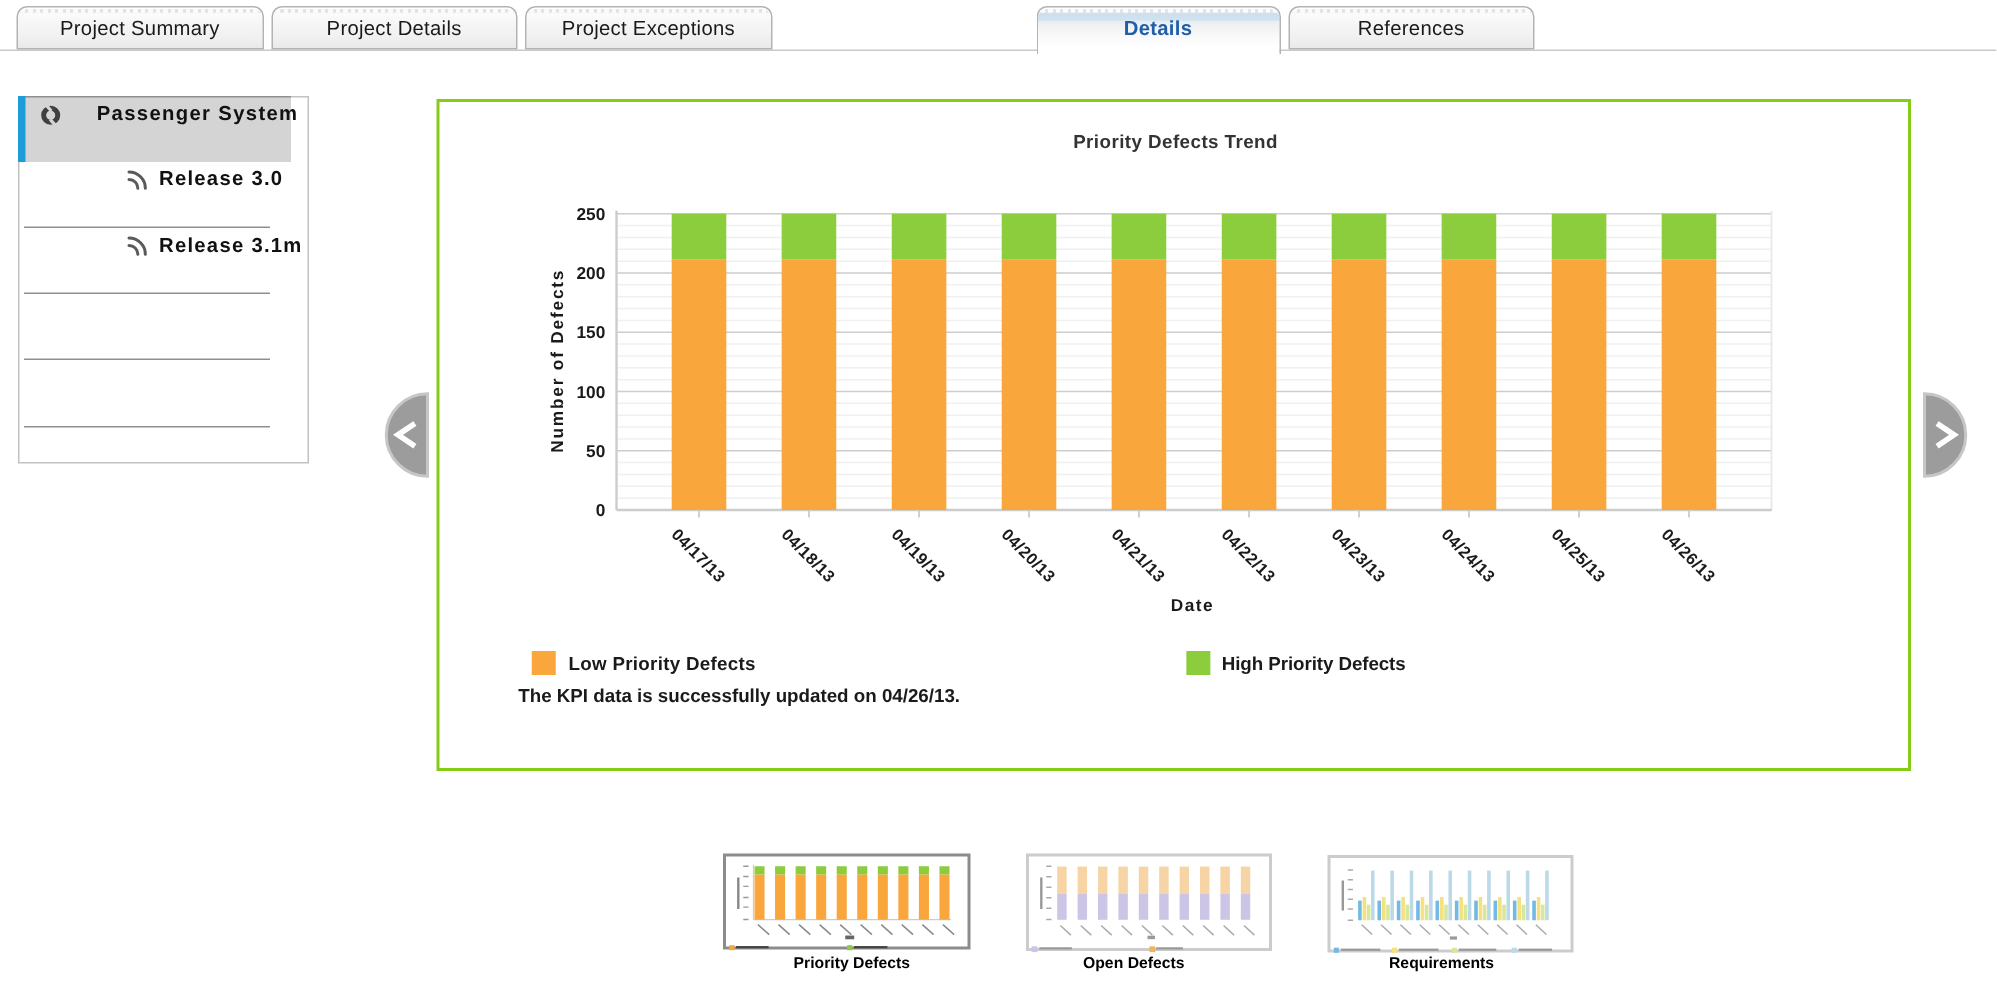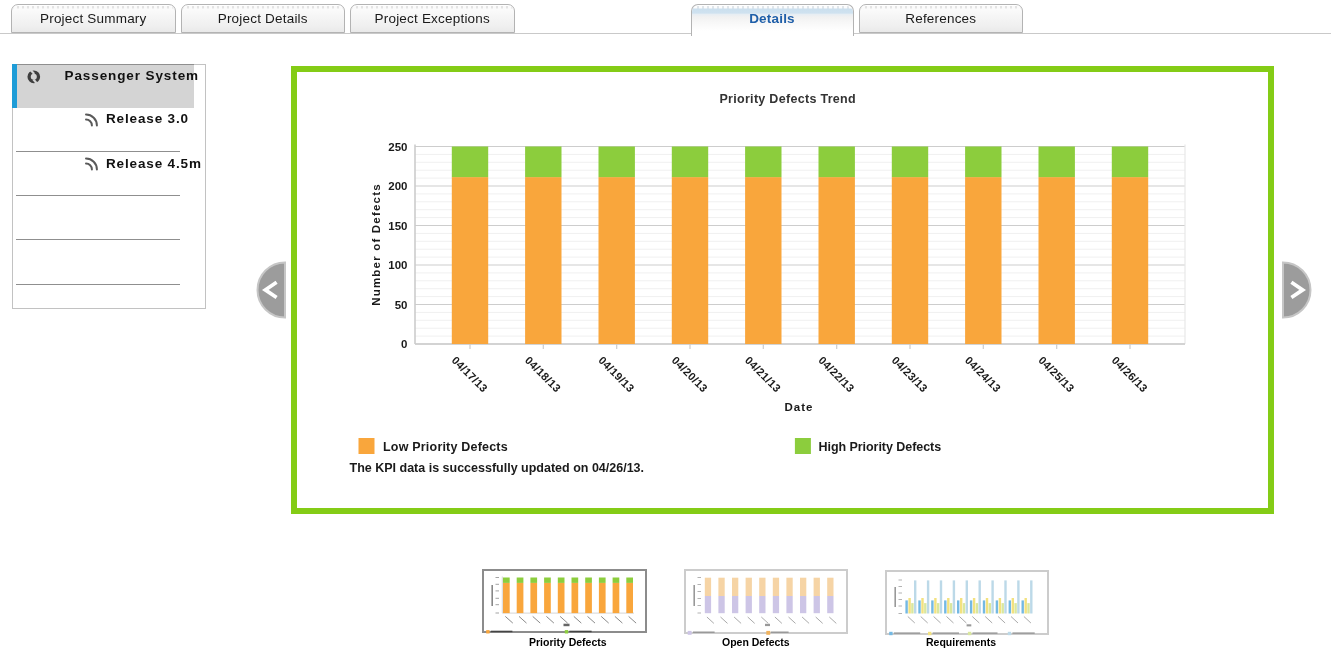--- a/index.html
+++ b/index.html
@@ -17,21 +17,21 @@
   color:#1f5fa9; font-weight:bold; font-size:13.5px; }
 #sidebox { position:absolute; left:11.5px; top:63.8px; width:194px; height:245px; border:1px solid #c2c2c2; background:#fff; }
 #selrow { position:absolute; left:11.5px; top:64px; width:182.5px; height:43.5px; background:#d4d4d4; border-top:1.2px solid #8f8f8f; }
 #selbar { position:absolute; left:11.5px; top:64px; width:5px; height:43.5px; background:#1e9cd7; }
 #psicon { position:absolute; left:26.8px; top:69.7px; }
 #pstxt { position:absolute; left:48.5px; top:67.5px; font-size:13.5px; font-weight:bold; color:#111; letter-spacing:0.9px;margin-left:16px; }
 .relrow { position:absolute; left:12.5px; width:180px; height:44px;margin-left:41px; }
 .relicon { position:absolute; left:30.5px; top:4.6px; }
 .reltxt { position:absolute; left:52.5px; top:3.8px; font-size:13.5px; font-weight:bold; color:#111; letter-spacing:0.85px; }
 .divider { position:absolute; left:16.4px; width:163.3px; height:1px; background:#8f8f8f; }
-#panel { position:absolute; left:290.5px; top:65.5px; width:983.5px; height:448.5px; border:6px solid #84cc16; background:#fff; }
+#panel { position:absolute; left:290.5px; top:65.5px; width:983.5px; height:448.5px; border:2px solid #84cc16; background:#fff; }
 .thumb { position:absolute; background:#fff; }
 #thumb1 { left:481.5px; top:568.5px; width:165.5px; height:64.5px; border:2px solid #8c8c8c; }
 #thumb2 { left:684px; top:569px; width:164px; height:65px; border:2px solid #cccccc; }
 #thumb3 { left:885px; top:569.5px; width:163.5px; height:65px; border:2px solid #cccccc; }
 .caption { position:absolute; font-size:10.5px; font-weight:bold; color:#000; letter-spacing:0px; }
 .arrowbtn { position:absolute; }
 </style>
 </head>
 <body>
 <div id="page">
@@ -57,21 +57,21 @@
           <path d="M 2,7.6 A 5.9,5.9 0 0 1 7.9,13.5" fill="none" stroke="#5a5a5a" stroke-width="2.0" stroke-linecap="round"></path>
         </svg></span>
       <span class="reltxt">Release 3.0</span>
     </div>
 <div class="divider" style="top:150.8px"></div>
 <div class="relrow" style="top:151.8px">
       <span class="relicon"><svg width="16" height="15" viewBox="0 0 16 15">
           <path d="M 2,2.6 A 10.9,10.9 0 0 1 12.9,13.5" fill="none" stroke="#5a5a5a" stroke-width="2.0" stroke-linecap="round"></path>
           <path d="M 2,7.6 A 5.9,5.9 0 0 1 7.9,13.5" fill="none" stroke="#5a5a5a" stroke-width="2.0" stroke-linecap="round"></path>
         </svg></span>
-      <span class="reltxt">Release 4.5m</span>
+      <span class="reltxt">Release 3.1m</span>
     </div>
 <div class="divider" style="top:195.1px"></div>
 <div class="divider" style="top:239.3px"></div>
 <div class="divider" style="top:283.6px"></div>
   <div id="panel">
     <svg width="979" height="444" viewBox="0 0 979 444" style="position:absolute;left:0;top:0;font-family:'Liberation Sans',sans-serif">
 <line x1="118.0" y1="272.0" x2="888.0" y2="272.0" stroke="#cdcdcd" stroke-width="1.1"></line>
 <line x1="118.0" y1="264.1" x2="888.0" y2="264.1" stroke="#f0f0f0" stroke-width="1.0"></line>
 <line x1="118.0" y1="256.2" x2="888.0" y2="256.2" stroke="#f0f0f0" stroke-width="1.0"></line>
 <line x1="118.0" y1="248.3" x2="888.0" y2="248.3" stroke="#f0f0f0" stroke-width="1.0"></line>

